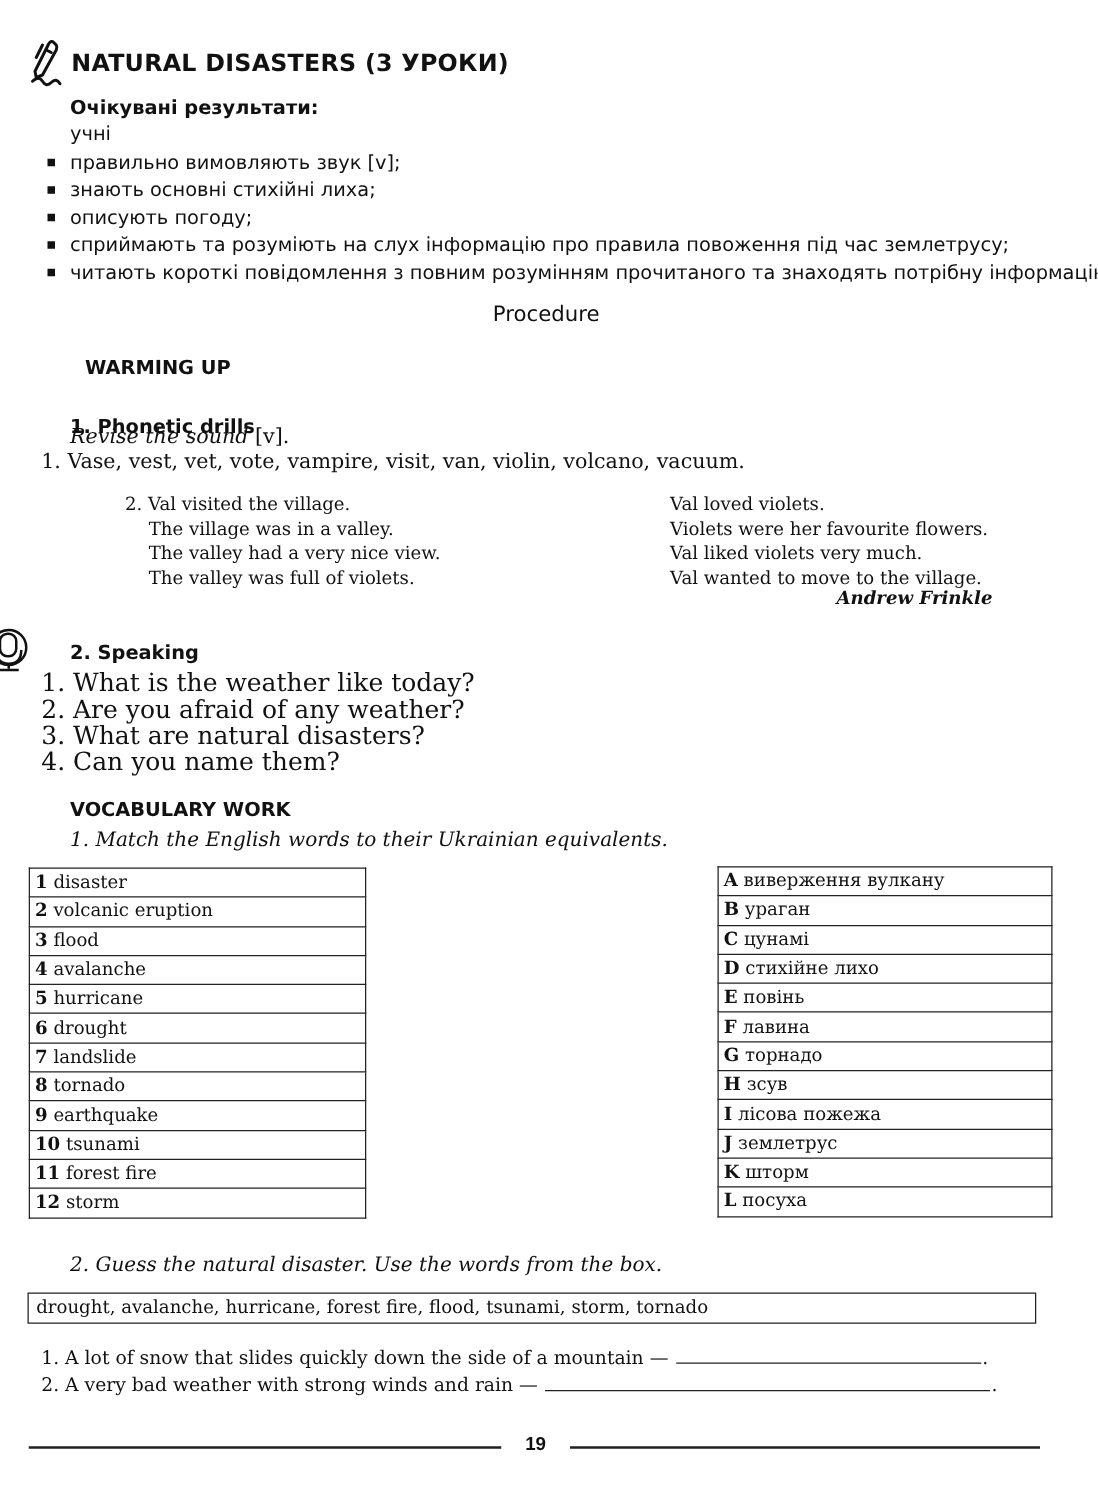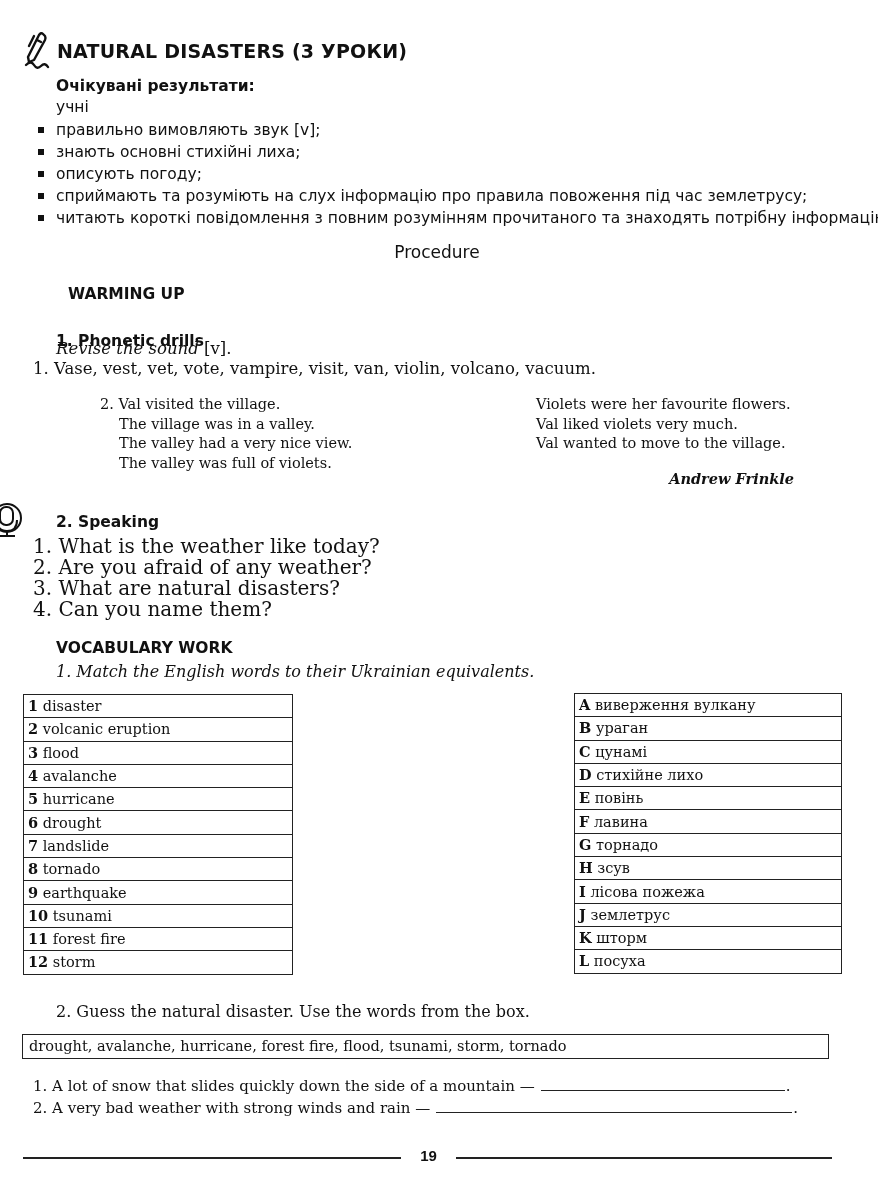--- a/index.html
+++ b/index.html
@@ -42,21 +42,21 @@
 
     #vocab-title { left: 56px; top: 639px; }
     #vocab-task { left: 56px; top: 662px; font-size: 16px; font-style: italic; white-space: nowrap; }
 
     table.match { position: absolute; border-collapse: collapse; font-size: 14.5px; }
     table.match td { border: 1.6px solid #222; height: 22.3px; padding: 0 0 0 4px; line-height: 20px; white-space: nowrap; }
     table.match td b { font-weight: bold; }
     #table-en { left: 23px; top: 694px; width: 270px; }
     #table-ua { left: 562px; top: 693px; width: 268px; margin-left: 12px; }
 
-    #guess-task { left: 56px; top: 1002px; font-size: 16px; white-space: nowrap; }
+    #guess-task { left: 56px; top: 1002px; font-size: 16px; font-style: italic; white-space: nowrap; }
     #word-box { left: 22px; top: 1034px; width: 799px; height: 23px; border: 1.6px solid #222; font-size: 14.5px; line-height: 23px; padding-left: 6px; white-space: nowrap; }
 
     .gap-line { font-size: 15px; white-space: nowrap; display: flex; align-items: baseline; }
     .gap-line .blank { display: inline-block; border-bottom: 1.3px solid #222; height: 14px; margin-left: 6px; }
     #gap-1 { left: 33px; top: 1076px; }
     #gap-1 .blank { width: 244px; }
     #gap-2 { left: 33px; top: 1098px; }
     #gap-2 .blank { width: 356px; }
     .period { margin-left: 1px; }
 
@@ -94,20 +94,21 @@
 <div id="revise" class="abs serif"><i>Revise the sound</i><span> [v].</span></div>
 <div id="drill-1" class="abs serif">1. Vase, vest, vet, vote, vampire, visit, van, violin, volcano, vacuum.</div>
 
 <div id="poem-left" class="abs serif">
   <div>2. Val visited the village.</div>
   <div class="ind">The village was in a valley.</div>
   <div class="ind">The valley had a very nice view.</div>
   <div class="ind">The valley was full of violets.</div>
 </div>
 <div id="poem-right" class="abs serif">
+  <div>Val loved violets.</div>
   <div>Violets were her favourite flowers.</div>
   <div>Val liked violets very much.</div>
   <div>Val wanted to move to the village.</div>
 </div>
 <div id="poem-author" class="abs serif">Andrew Frinkle</div>
 
 <svg id="mic-icon" class="abs" viewBox="0 0 30 38">
   <g fill="none" stroke="#111" stroke-width="2">
     <circle cx="13" cy="16" r="14"></circle>
     <rect x="6" y="5" width="13" height="18" rx="6"></rect>

